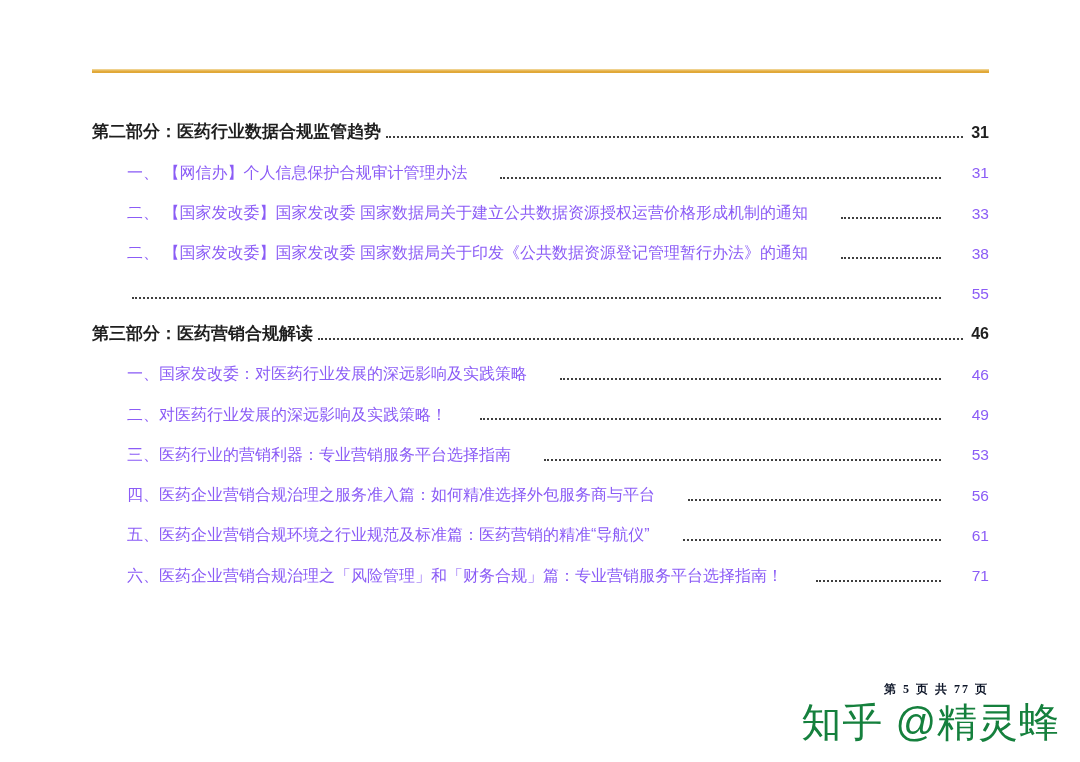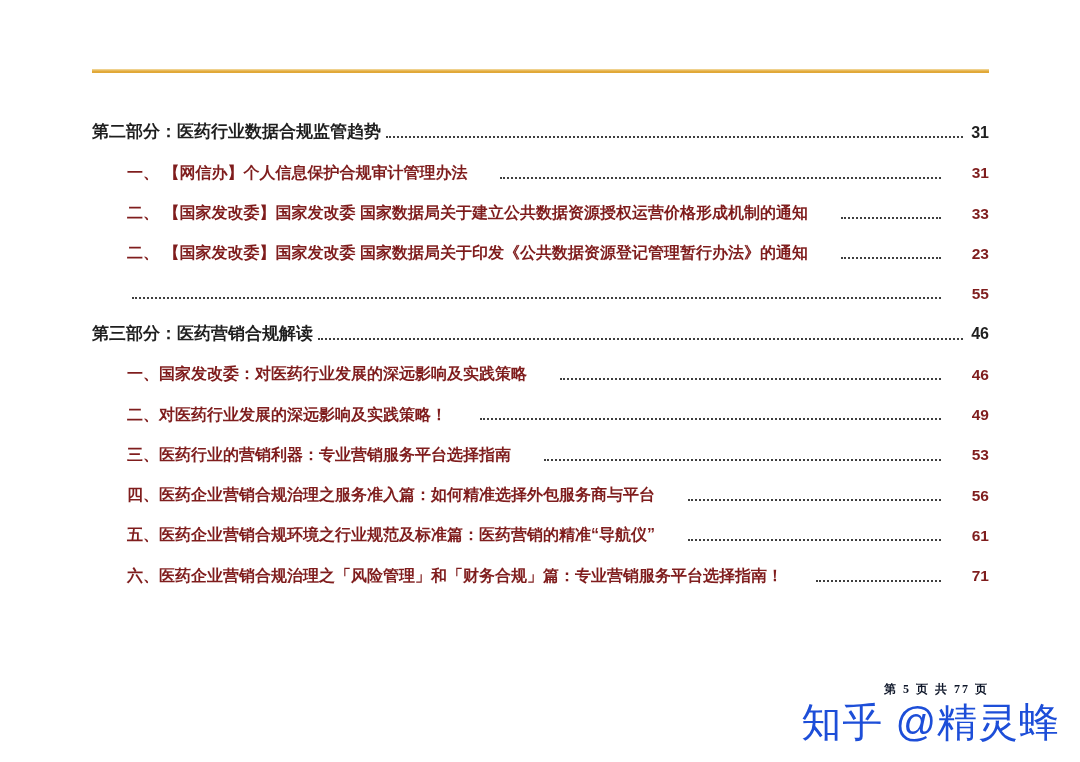--- a/index.html
+++ b/index.html
@@ -40,22 +40,22 @@
     cursor: pointer;
   }
   .row.heading {
     font-size: 17px;
     font-weight: 700;
     color: #1f1f1f;
     line-height: 1.05;
   }
   .row.item {
     font-size: 16px;
-    font-weight: 700;
-    color: #7f1d1d;
+    font-weight: 400;
+    color: #8b5cf6;
     line-height: 1.05;
     padding-left: 35px;
     gap: 28px;
   }
   .row .t {
     flex: 0 0 auto;
   }
   .row .leader {
     flex: 1 1 auto;
     min-width: 8px;
@@ -81,21 +81,21 @@
     color: #0f172a;
     white-space: nowrap;
   }
   .watermark {
     position: absolute;
     right: 20px;
     top: 695px;
     font-size: 40px;
     font-weight: 400;
     letter-spacing: 1px;
-    color: #1d4ed8;
+    color: #15803d;
     white-space: nowrap;
     text-shadow: 0 1px 0 #ffffff;
   }
 </style>
 </head>
 <body>
 
 <div class="page">
   <div class="divider"></div>
   <div class="toc" id="toc">
@@ -110,21 +110,21 @@
         <span class="p">31</span>
       </div>
       <div class="row item">
         <span class="t">二、 【国家发改委】国家发改委 国家数据局关于建立公共数据资源授权运营价格形成机制的通知</span>
         <span class="leader"></span>
         <span class="p">33</span>
       </div>
       <div class="row item">
         <span class="t">二、 【国家发改委】国家发改委 国家数据局关于印发《公共数据资源登记管理暂行办法》的通知</span>
         <span class="leader"></span>
-        <span class="p">23</span>
+        <span class="p">38</span>
       </div>
       <div class="row item">
         <span class="leader"></span>
         <span class="p">55</span>
       </div>
       <div class="row heading">
         <span class="t">第三部分：医药营销合规解读</span>
         <span class="leader"></span>
         <span class="p">46</span>
       </div>

